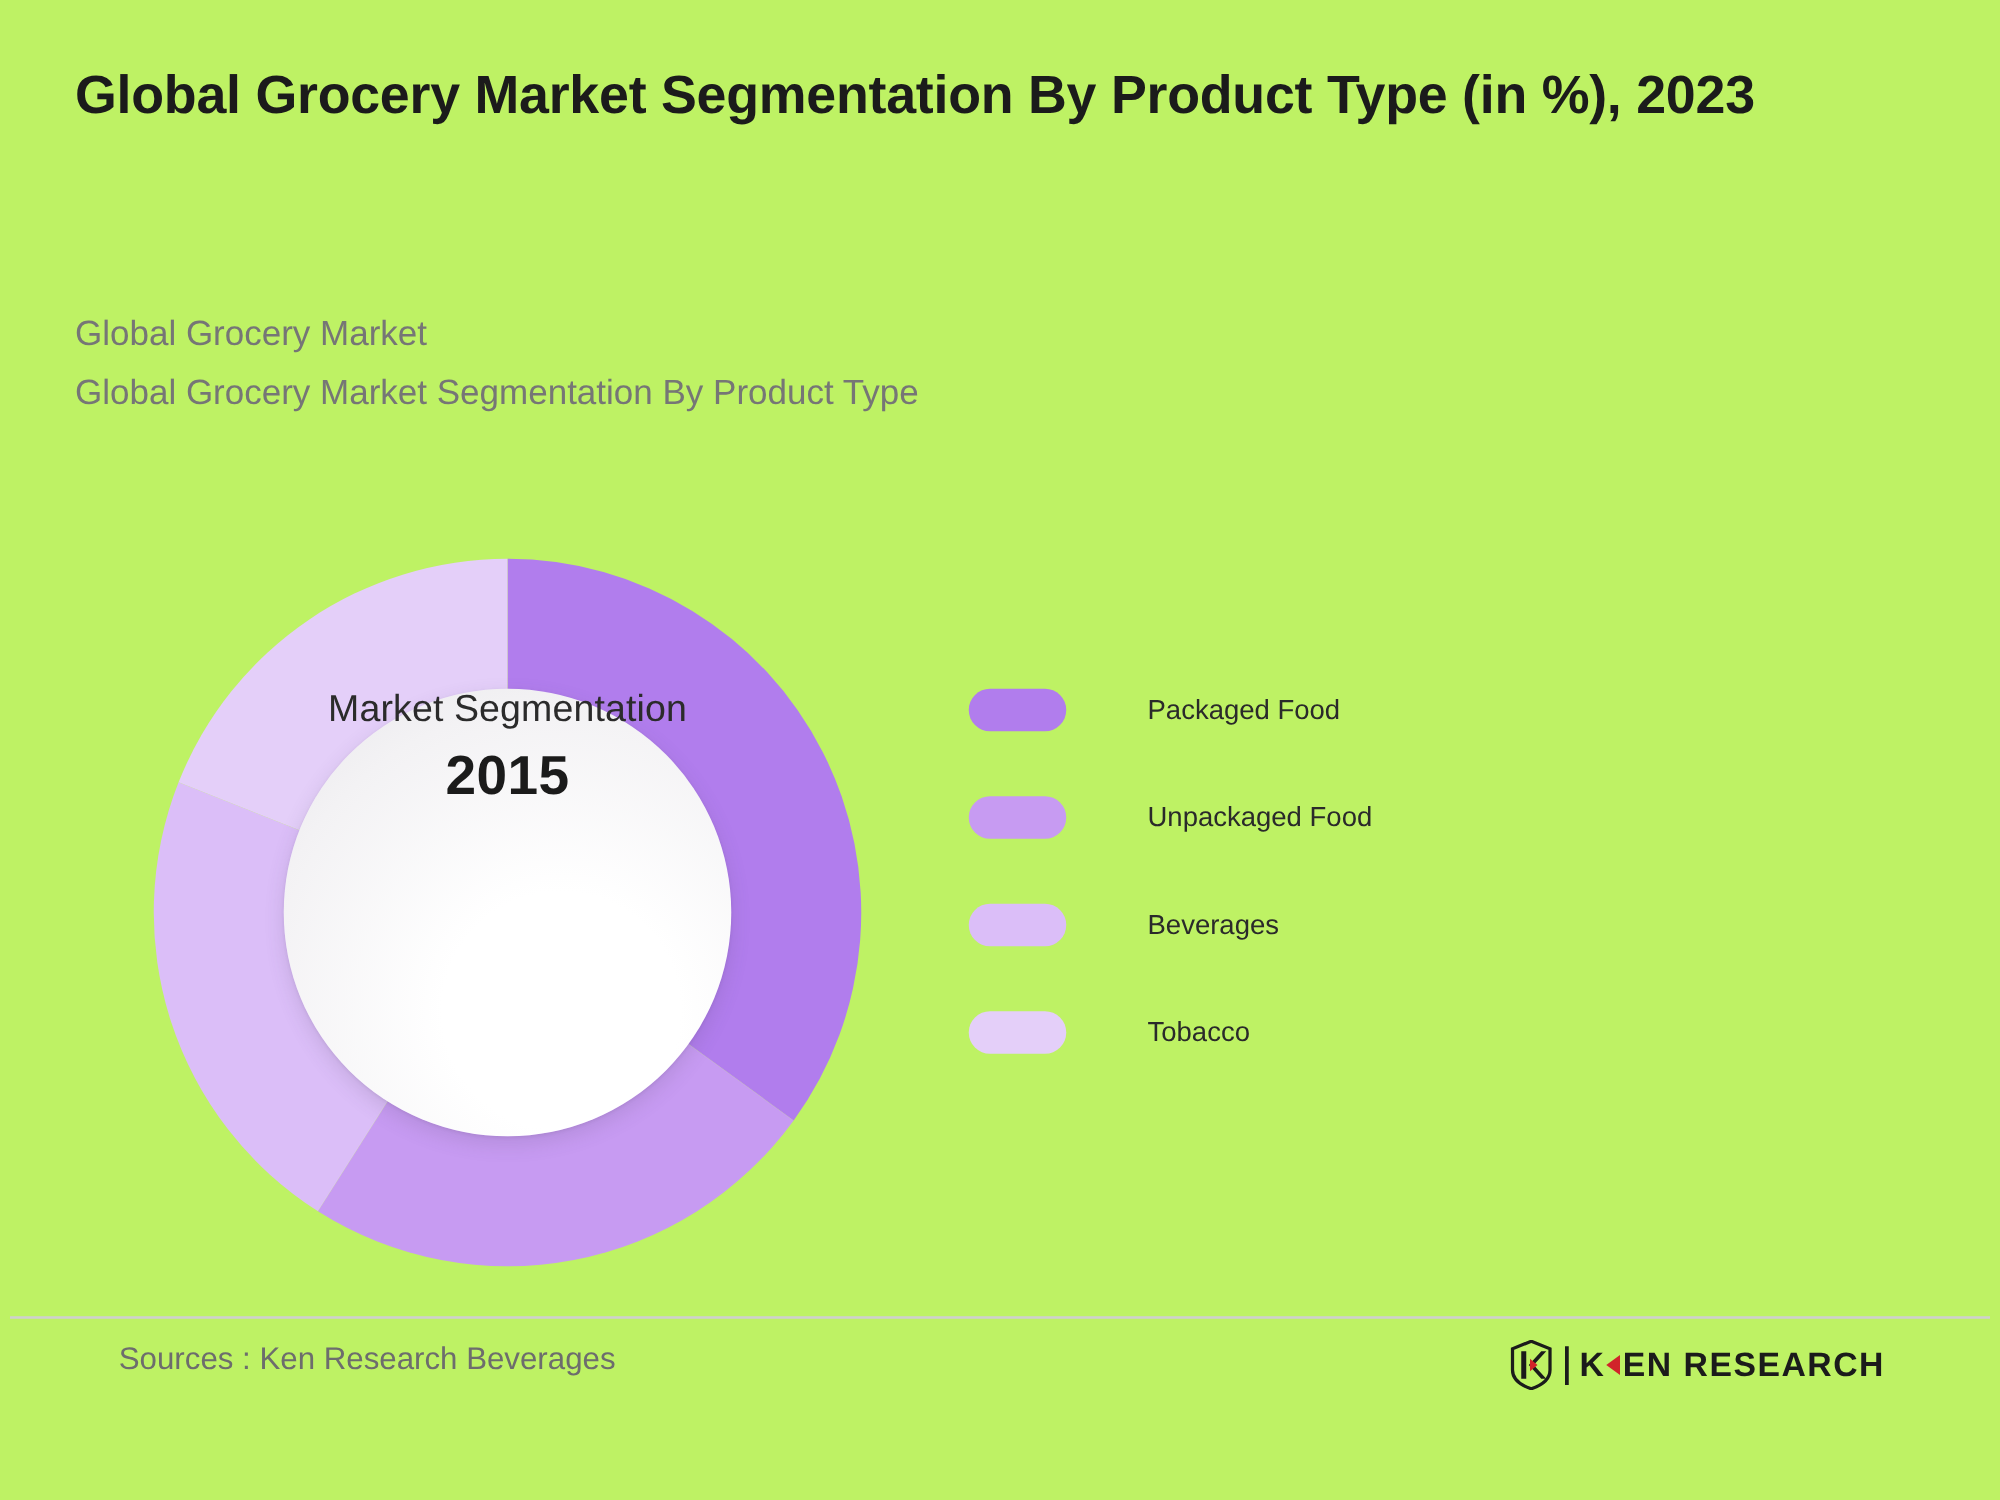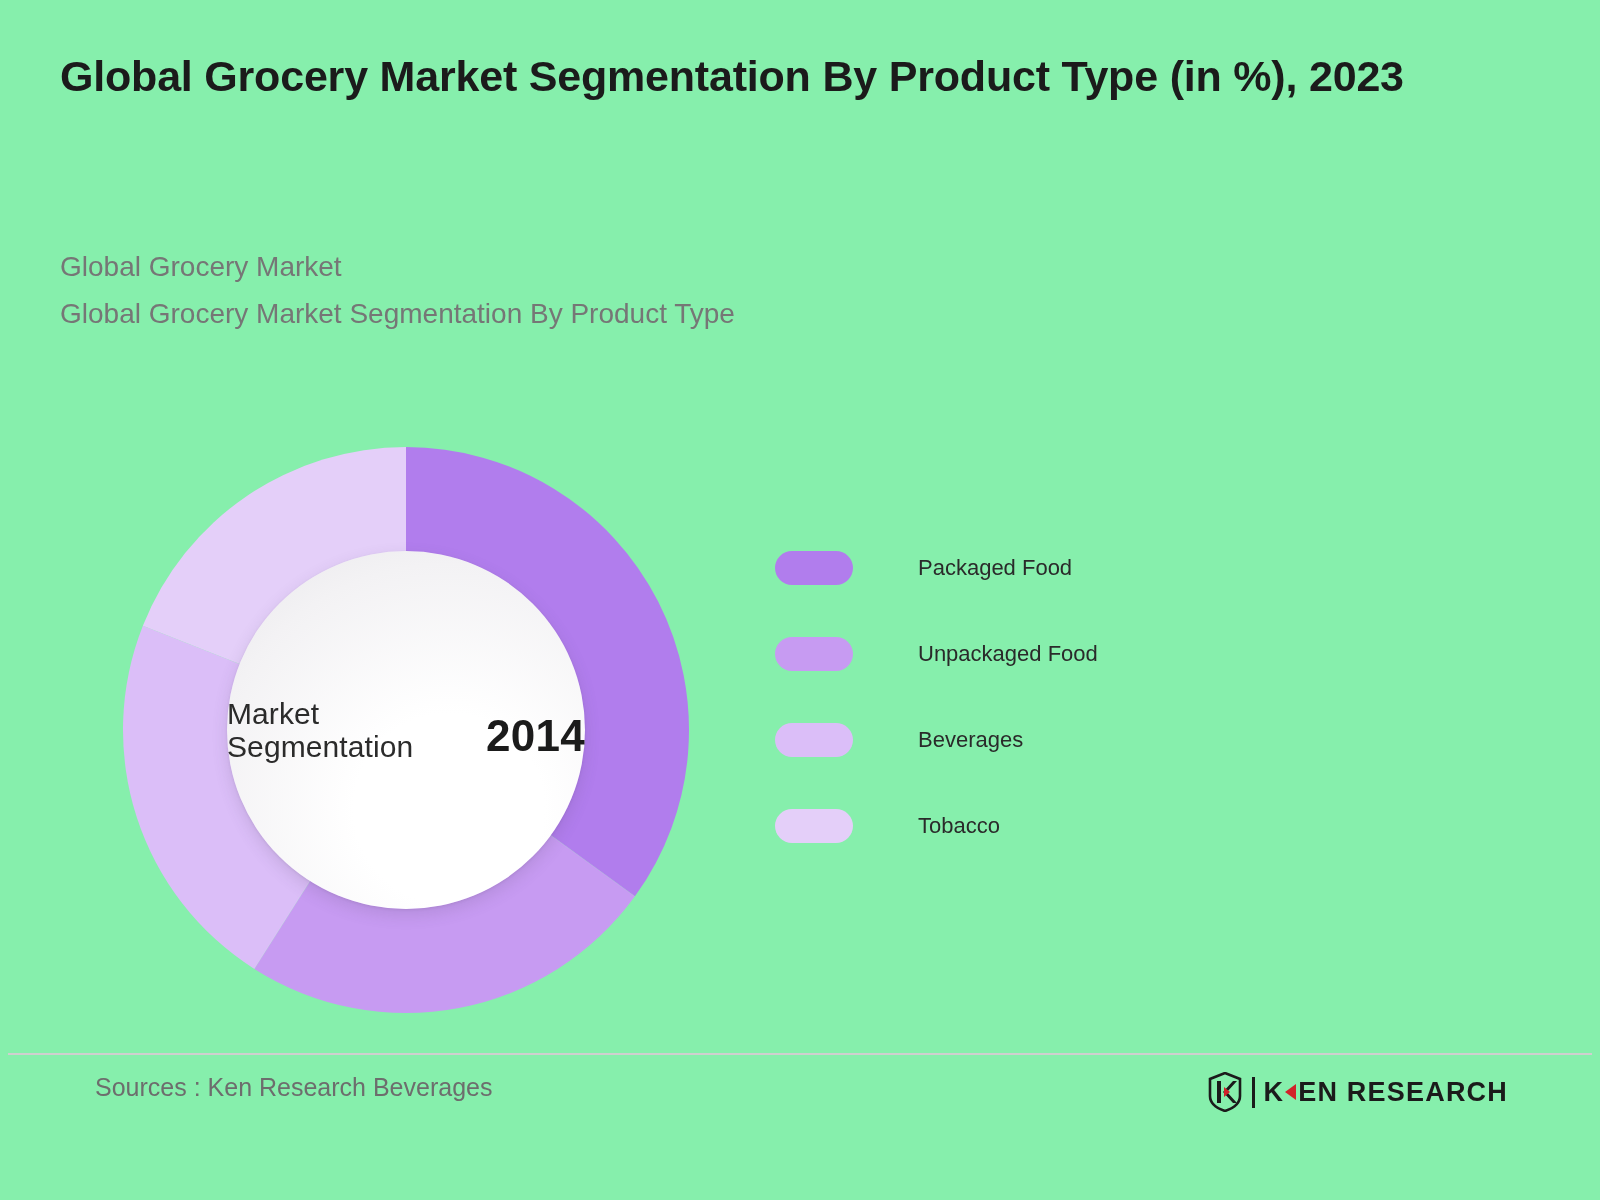--- a/index.html
+++ b/index.html
@@ -5,21 +5,21 @@
   * { box-sizing: border-box; margin: 0; padding: 0; }
   html, body {
     width: 1600px; height: 1200px;
     background: #ffffff;
     font-family: "Liberation Sans", sans-serif;
     overflow: hidden;
   }
   .page {
     position: relative;
     width: 1600px; height: 1200px;
-    background: #86efac;
+    background: #bef264;
   }
 
   
   .header { position: absolute; left: 60px; top: 48px; width: 1450px; }
   .chart-title {
     font-size: 43px;
     font-weight: 700;
     color: #1b1b1b;
     line-height: 1.32;
     letter-spacing: -0.2px;
@@ -48,20 +48,21 @@
   .donut-svg { display: block; width: 566px; height: 566px; overflow: visible; }
   .donut-center {
     position: absolute;
     left: 50%; top: 50%;
     width: 358px; height: 358px;
     margin-left: -179px; margin-top: -179px;
     border-radius: 50%;
     background: radial-gradient(circle at 62% 72%, #ffffff 28%, #f3f2f4 72%, #e7e6ea 100%);
     box-shadow: 0 6px 16px rgba(80,70,100,0.16), 0 1px 3px rgba(0,0,0,0.08);
     display: flex;
+    flex-direction: column;
     align-items: center;
     justify-content: flex-start;
   }
   .center-label {
     font-size: 30px;
     color: #2b2b2b;
     font-weight: 400;
     letter-spacing: 0.1px;
     line-height: 1.1;
   }
@@ -163,21 +164,21 @@
       <svg class="donut-svg" viewBox="0 0 566 566">
         <g id="donut-slices">
             <path d="M 283 283 L 283 0 A 283 283 0 0 1 511.9518094081102 449.34322639876984 Z" fill="#b17ded"></path>
             <path d="M 283 283 L 511.9518094081102 449.34322639876984 A 283 283 0 0 1 131.3610170209441 521.9448029170703 Z" fill="#c79bf2"></path>
             <path d="M 283 283 L 131.3610170209441 521.9448029170703 A 283 283 0 0 1 19.873254493624813 178.82075159023628 Z" fill="#dbbef8"></path>
             <path d="M 283 283 L 19.873254493624813 178.82075159023628 A 283 283 0 0 1 282.99999999999994 0 Z" fill="#e4cff9"></path>
           </g>
       </svg>
       <div class="donut-center">
         <div class="center-label">Market Segmentation</div>
-        <div class="center-year">2014</div>
+        <div class="center-year">2015</div>
       </div>
     </div>
 
     <div class="legend" id="legend-root">
         <div class="legend-item">
           <div class="legend-swatch" style="background: rgb(177, 125, 237);"></div>
           <div class="legend-label">Packaged Food</div>
         </div>
         <div class="legend-item">
           <div class="legend-swatch" style="background: rgb(199, 155, 242);"></div>

